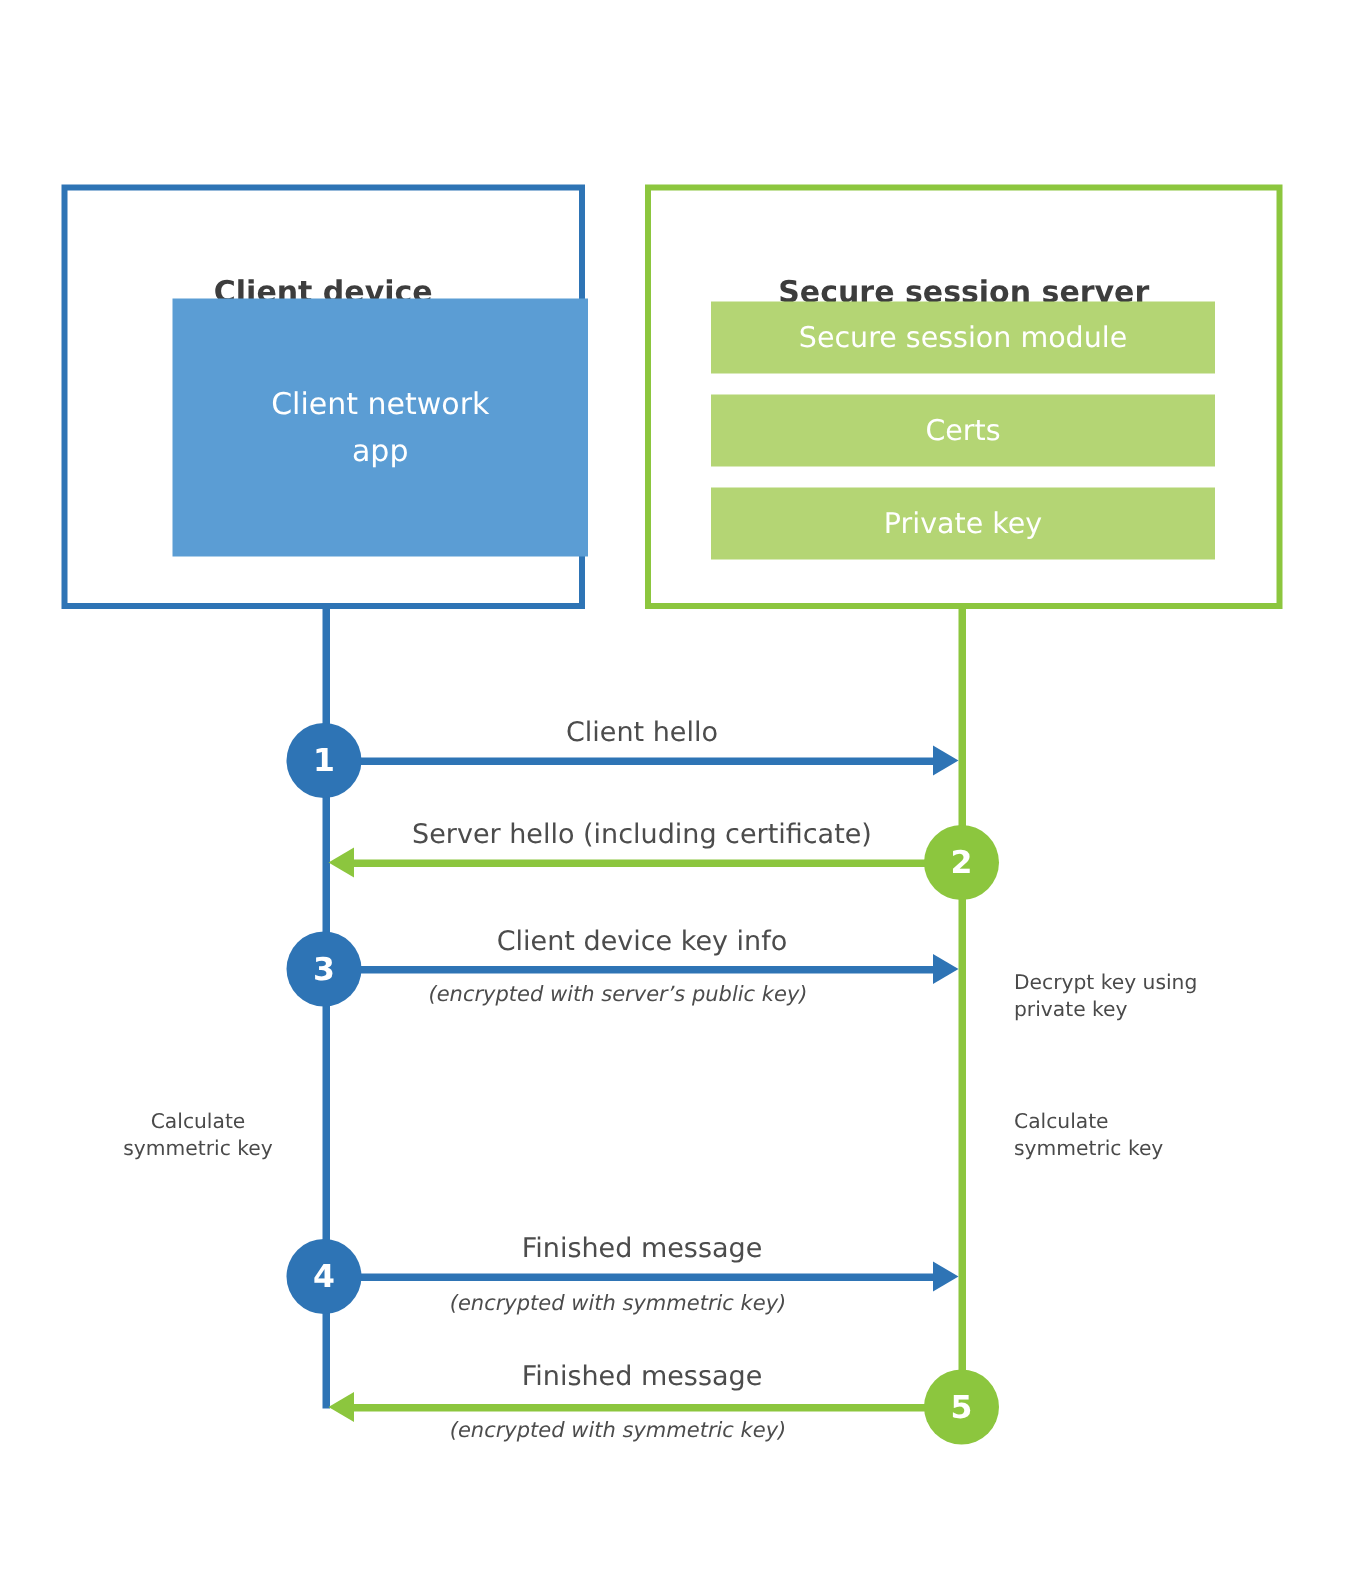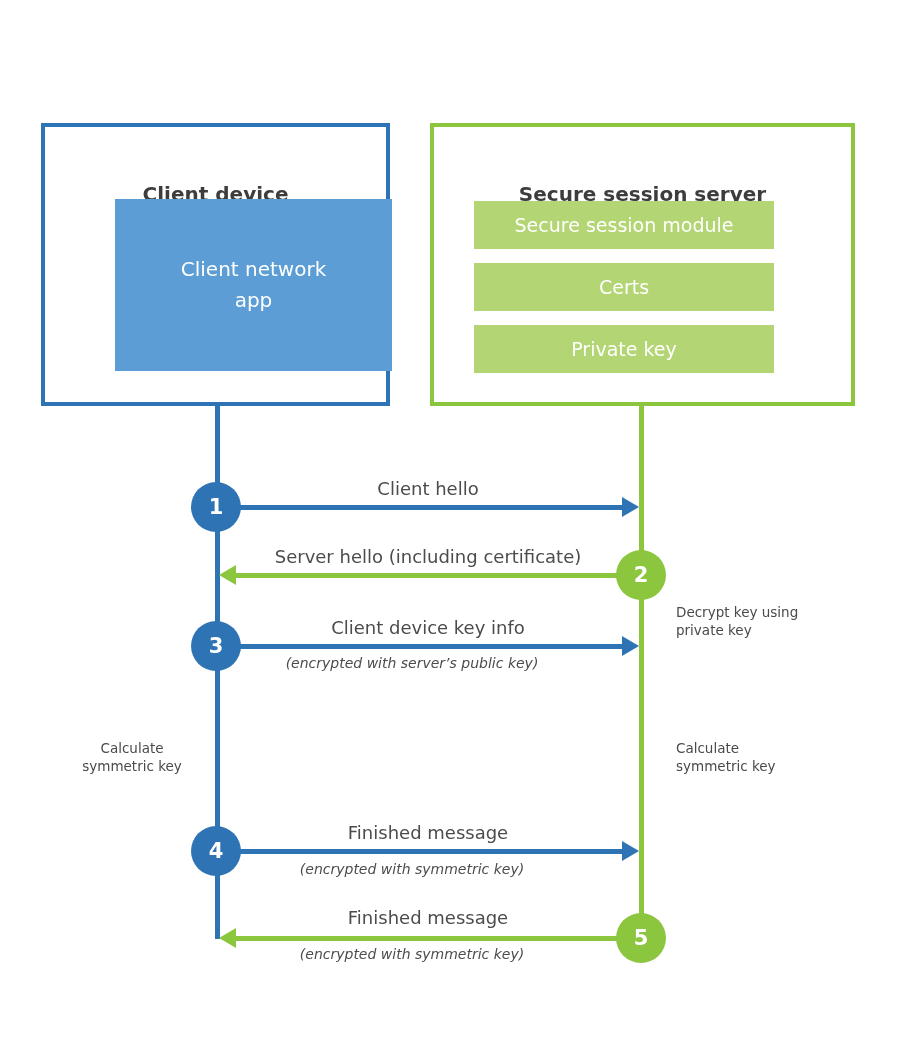--- a/index.html
+++ b/index.html
@@ -18,21 +18,21 @@
   .actor-title{
     position:absolute;left:0;right:0;top:33px;text-align:center;
     font-size:20px;font-weight:700;color:#3d3d3d;margin-top:22px;
   }
   .client-app{
     position:absolute;left:78px;top:199px;width:277px;height:172px;background:#5b9dd4;
     display:flex;align-items:center;justify-content:center;text-align:center;
     color:#ffffff;font-size:20px;line-height:1.55;white-space:pre-line;margin-left:37px;
   }
   .server-bar{
-    position:absolute;left:474px;width:300px;height:48px;background:#b4d574;
+    position:absolute;left:474px;width:336px;height:48px;background:#b4d574;
     display:flex;align-items:center;justify-content:center;
     color:#ffffff;font-size:19px;
   }
   
   .lifeline{position:absolute;top:404px;width:5px;}
   .lifeline.blue{left:215px;height:535px;background:#2e74b5;}
   .lifeline.green{left:639px;height:538px;background:#8cc63e;}
   
   .step-circle{
     position:absolute;width:50px;height:50px;border-radius:50%;
@@ -54,21 +54,21 @@
     font-size:18px;color:#4c4c4c;white-space:nowrap;
   }
   .msg-sublabel{
     position:absolute;left:412px;transform:translateX(-50%);
     font-size:14px;color:#4c4c4c;white-space:nowrap;font-style:italic;
   }
   
   .side-note{
     position:absolute;font-size:13.5px;color:#4a4a4a;line-height:1.35;white-space:pre-line;
   }
-  .note-decrypt{left:676px;top:603px;width:150px;text-align:left;}
+  .note-decrypt{left:676px;top:646px;width:150px;text-align:left;}
   .note-calc-left{left:72px;top:739px;width:120px;text-align:center;}
   .note-calc-right{left:676px;top:739px;width:150px;text-align:left;}
 </style>
 </head>
 <body>
 
 <div class="stage">
 
 
   <div class="actor-box client-box">

